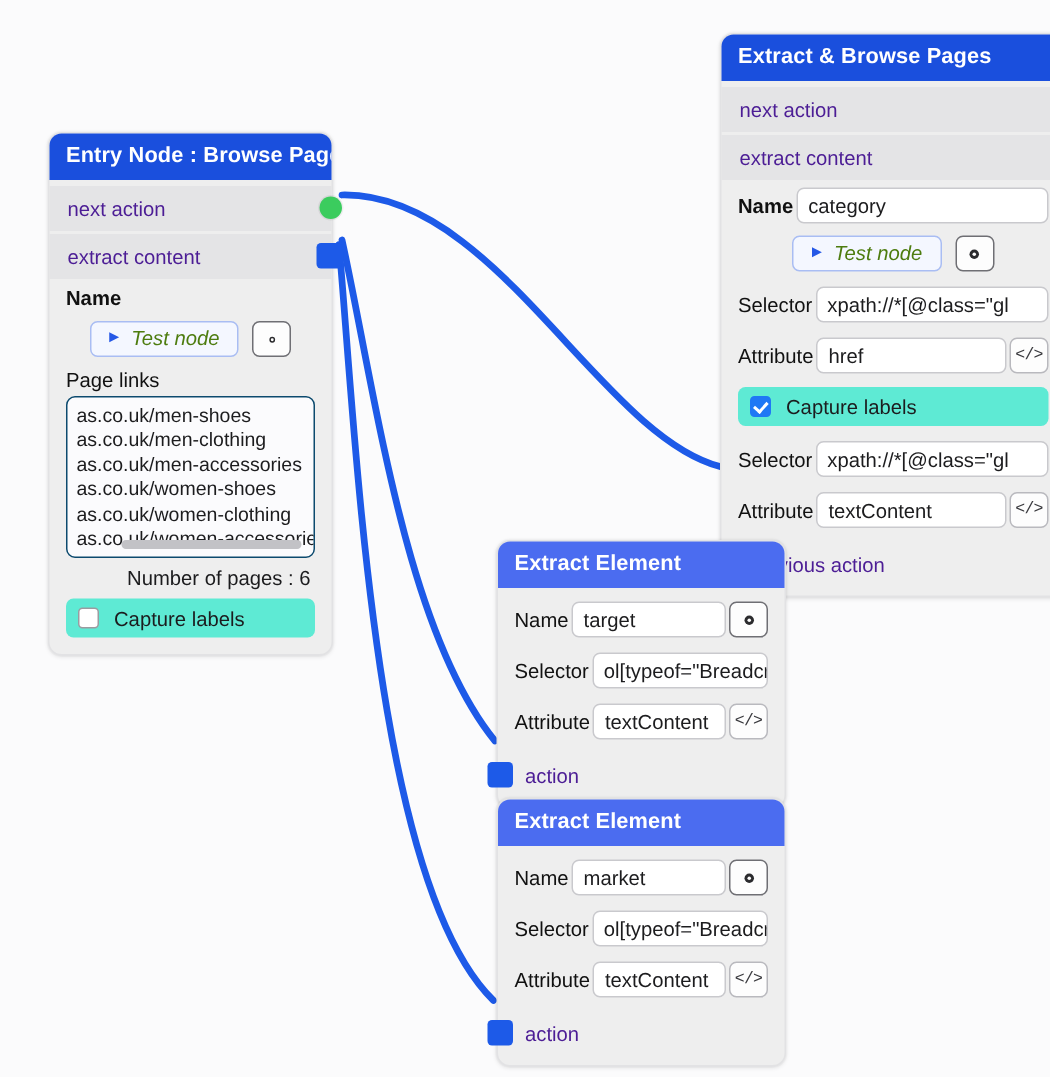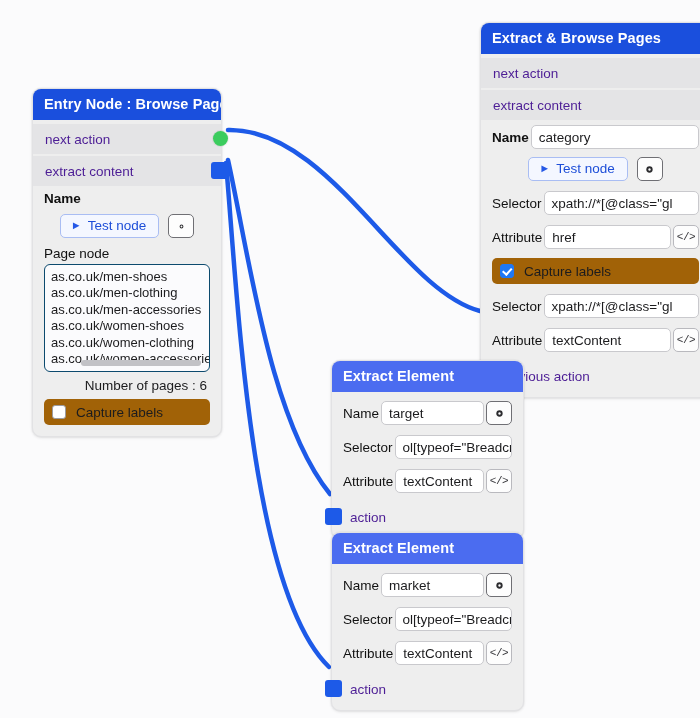--- a/index.html
+++ b/index.html
@@ -140,31 +140,32 @@
     height: 24px;
     box-sizing: border-box;
   }
   .test-btn .play {
     color: #2558e6;
     font-size: 11px;
     font-weight: bold;
     line-height: 1;
   }
   .test-btn .tlabel {
-    color: #1d4ed8;
-    font-size: 13.5px;
+    color: #4d7c0f;
+    font-size: 13.5px;
+    font-style: italic;
   }
 
   
   .check-row {
     display: flex;
     align-items: center;
     gap: 10px;
     margin: 4px 11px 5px 11px;
-    background: #a16207;
+    background: #5eead4;
     border-radius: 5px;
     padding: 4px 8px;
     height: 26px;
     box-sizing: border-box;
   }
   .cbox {
     width: 14px; height: 14px;
     border: 1px solid #9b9ba0;
     border-radius: 3px;
     background: #fff;
@@ -284,21 +285,21 @@
           <span class="tlabel">Test node</span>
         </span>
         <span class="sq-btn">
           <svg class="gear" viewBox="0 0 16 16">
             <path fill="#2b2b2e" d="M8 5.2A2.8 2.8 0 1 0 8 10.8 2.8 2.8 0 0 0 8 5.2zm0 4.2A1.4 1.4 0 1 1 8 6.6a1.4 1.4 0 0 1 0 2.8z"></path>
             <path fill="#2b2b2e" d="M14 8c0-.4 0-.7-.1-1l1.3-.9-1.4-2.4-1.5.6a5.6 5.6 0 0 0-1.7-1L10.4 1.6H7.6L7.4 3.3a5.6 5.6 0 0 0-1.7 1l-1.5-.6-1.4 2.4.0 0 1.3.9c0 .3-.1.6-.1 1s0 .7.1 1l-1.3.9 1.4 2.4 1.5-.6c.5.4 1 .8 1.7 1l.2 1.7h2.8l.2-1.7c.6-.2 1.2-.6 1.7-1l1.5.6 1.4-2.4-1.3-.9c.1-.3.1-.6.1-1z" opacity="0.0"></path>
           </svg>
         </span>
       </div>
 
-      <div class="block-label">Page node</div>
+      <div class="block-label">Page links</div>
 
       <div class="links-box">
         <div class="link-line">as.co.uk/men-shoes</div>
         <div class="link-line">as.co.uk/men-clothing</div>
         <div class="link-line">as.co.uk/men-accessories</div>
         <div class="link-line">as.co.uk/women-shoes</div>
         <div class="link-line">as.co.uk/women-clothing</div>
         <div class="link-line">as.co.uk/women-accessories</div>
         <div class="hscroll"></div>
       </div>

